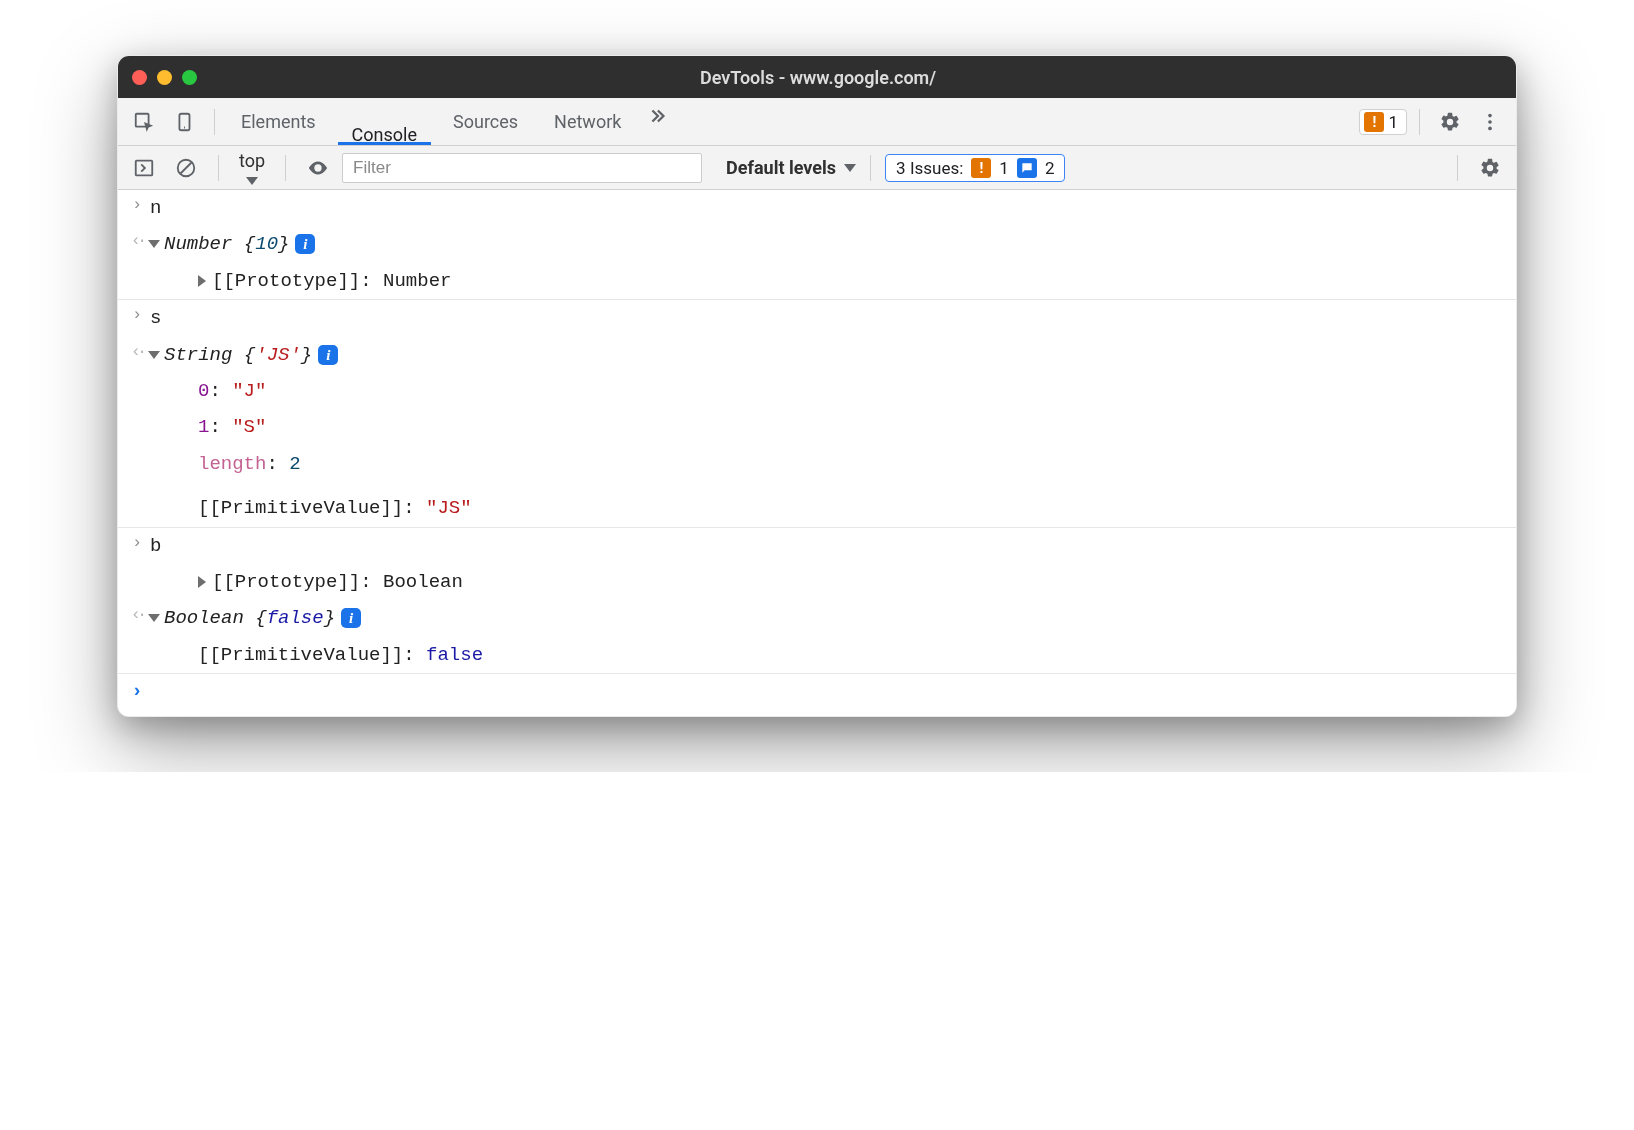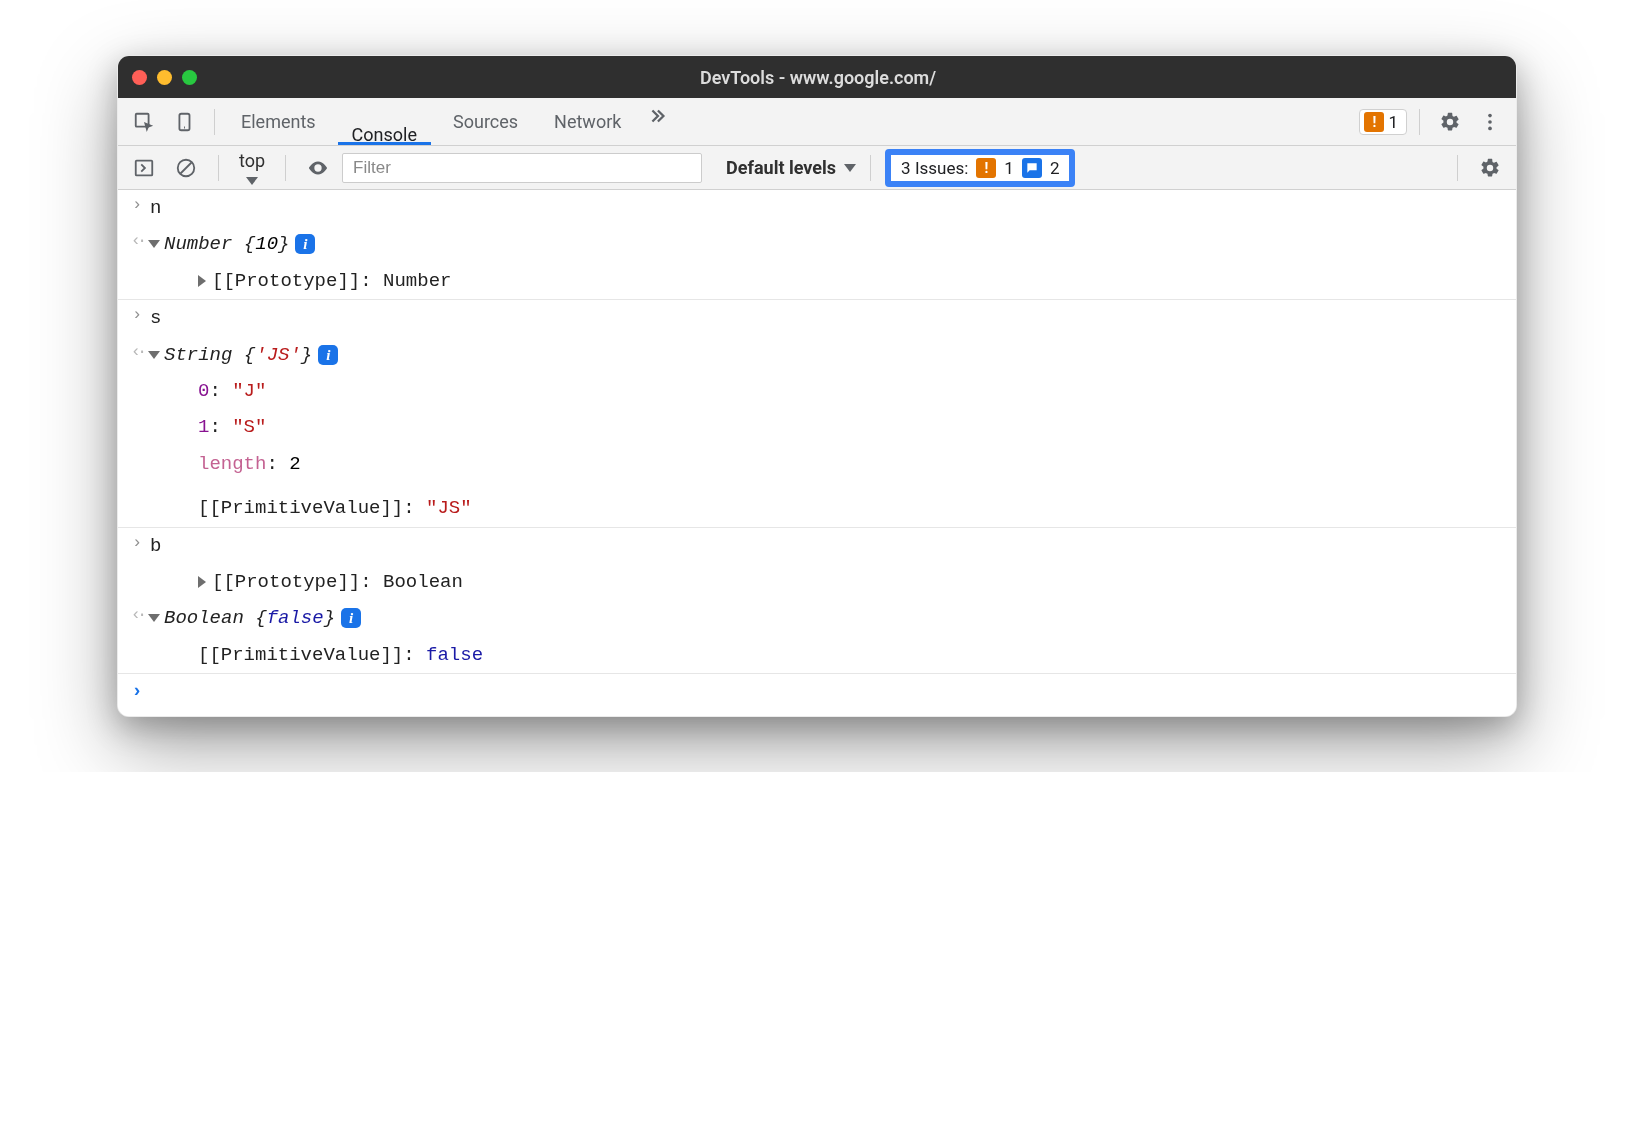--- a/index.html
+++ b/index.html
@@ -130,21 +130,21 @@
     background: #fff;
     border-radius: 2px;
     padding: 0 10px;
     font-size: 17px;
     color: #202124;
   }
   .filter-input::placeholder { color: #888; }
   .levels-select { display: inline-flex; align-items: center; gap: 8px; cursor: pointer; color: #303030; font-weight: bold; }
   .issues-chip {
     display: inline-flex; align-items: center;
-    background: #fff; border: 6px solid #3b82f6; border-radius: 4px;
+    background: #fff; border: 1px solid #3b82f6; border-radius: 4px;
     padding: 3px 10px;
     gap: 8px;
     font-size: 17px;
     color: #202124;
   }
   
   .console-body {
     font-family: Menlo, Consolas, "Courier New", monospace;
     font-size: 19px;
     color: #222;
@@ -173,21 +173,21 @@
     border-left: 8px solid #6e6e6e;
     margin-right: 6px;
     vertical-align: middle;
   }
   .tw.open {
     transform: rotate(90deg);
   }
   .italic { font-style: italic; }
   .k-type { color: #222; font-style: italic; }
   .k-brace { color: #222; }
-  .k-num { color: #000000; text-align: center; }
+  .k-num { color: #0c4a6e; text-align: center; }
   .k-str { color: #b91c1c; }
   .k-key-idx { color: #881391; }
   .k-key-prop { color: #c46292; }
   .k-kw { color: #1a1aa6; }
   .info-badge {
     display: inline-flex; align-items: center; justify-content: center;
     width: 20px; height: 20px;
     background: #1a73e8; color: #fff;
     border-radius: 5px;
     font-family: Georgia, "Times New Roman", serif;

